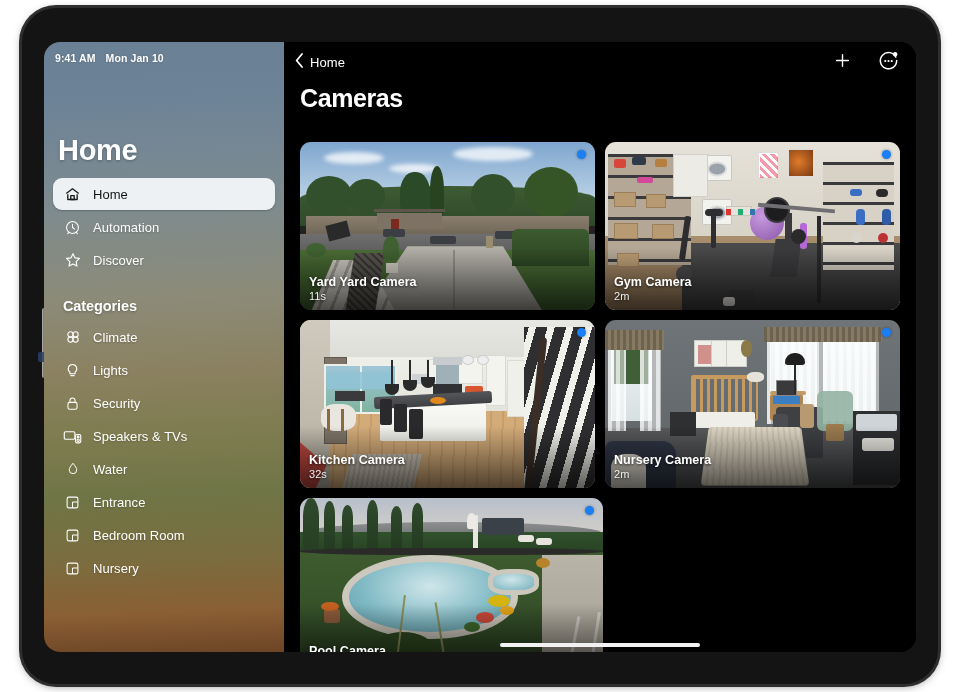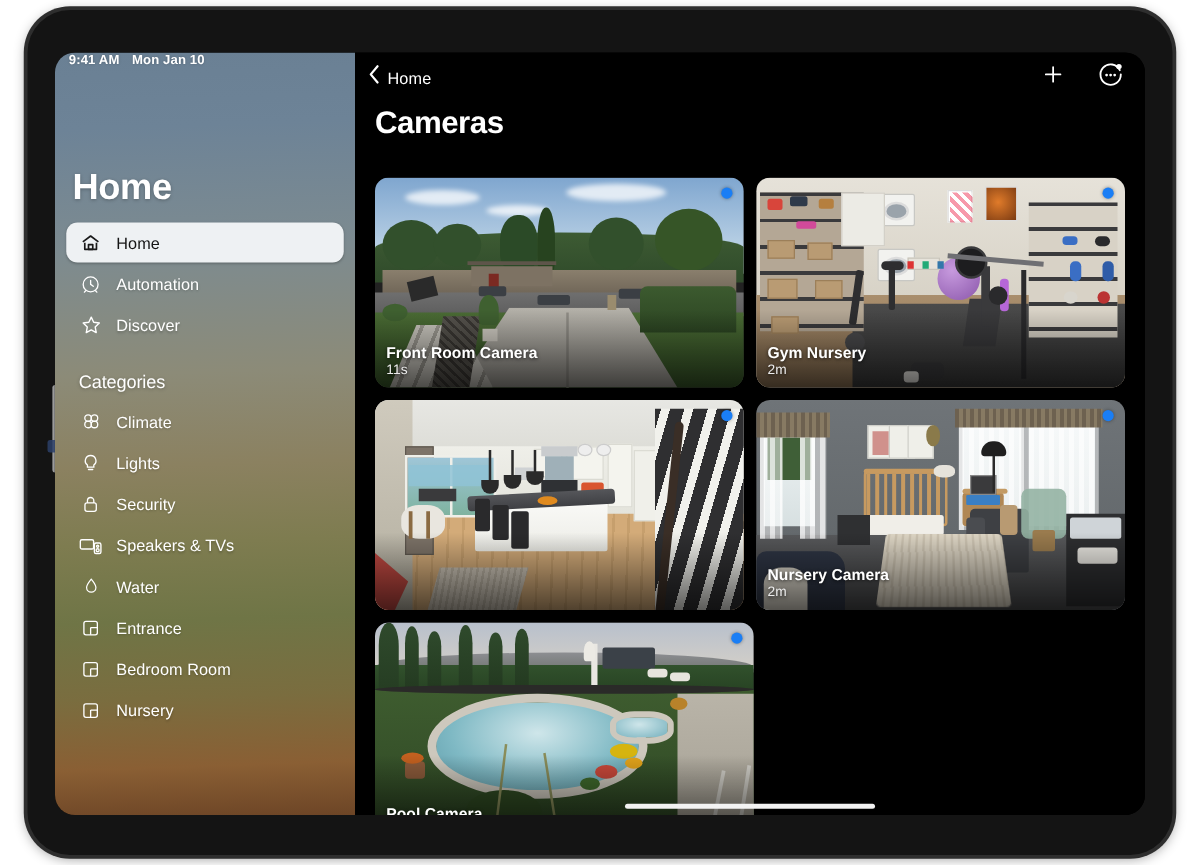--- a/index.html
+++ b/index.html
@@ -43,21 +43,21 @@
       #8b8160 54%,
       #7e7c50 64%,
       #6f7546 74%,
       #7a6d3f 84%,
       #8a5f34 93%,
       #6d4526 100%);
     overflow: hidden;
   }
   .sb-statusbar {
     position: absolute; left: 0; top: 0; width: 240px; height: 22px;
-    display: flex; align-items: flex-start; padding-left: 11px; gap: 10px;
+    display: flex; align-items: flex-end; padding-left: 11px; gap: 10px;
   }
   .sb-time, .sb-date {
     color: #ffffff; font-size: 10.5px; font-weight: bold; letter-spacing: .1px;
     text-shadow: 0 0 2px rgba(0,0,0,.25);
   }
   .sb-title {
     position: absolute; left: 14px; top: 92px;
     color: #fff; font-size: 29px; font-weight: bold; letter-spacing: -.3px;
     text-shadow: 0 1px 3px rgba(0,0,0,.28);
   }
@@ -68,21 +68,21 @@
     border-radius: 9px; gap: 11px;
   }
   .sb-row.selected { background: #eef1f3; box-shadow: 0 1px 2px rgba(0,0,0,.22); }
   .sb-row .ic { width: 19px; height: 19px; display: flex; align-items: center; justify-content: center; flex: 0 0 19px; }
   .sb-row .lbl {
     color: #ffffff; font-size: 13px; letter-spacing: .05px;
     text-shadow: 0 1px 2px rgba(0,0,0,.22); white-space: nowrap;
   }
   .sb-row.selected .lbl { color: #141414; text-shadow: none; font-weight: normal; }
   .sb-head {
-    color: #fff; font-size: 14.5px; font-weight: normal; letter-spacing: -.1px;
+    color: #fff; font-size: 14.5px; font-weight: bold; letter-spacing: -.1px;
     margin: 17px 0 7px 19px; text-shadow: 0 1px 3px rgba(0,0,0,.28);
   }
   .sb-head.first { margin-top: 22px; }
 
   
   .main {
     position: absolute; left: 240px; top: 0; width: 632px; height: 610px;
     background: #000; overflow: hidden;
   }
   .topbar { position: relative; height: 22px; width: 632px; }
@@ -478,21 +478,21 @@
                 <div class="gravel"></div>
                 <div class="hedge"></div>
                 <div class="shrub" style="left:28%;top:56%;width:16px;height:24px;background:#3f6030;border-radius:50% 50% 20% 20%;"></div>
                 <div class="px" style="left:29%;top:72%;width:12px;height:10px;background:#cfcbc2;"></div>
                 <div class="shrub" style="left:2%;top:60%;width:20px;height:14px;"></div>
                 <div class="px" style="left:63%;top:56%;width:7px;height:12px;background:#9a8c6e;"></div>
                 <div class="shade"></div>
               </div>
               <div class="live-dot"></div>
               <div class="meta">
-                <div class="name">Front Room Camera</div>
+                <div class="name">Yard Yard Camera</div>
                 <div class="ago">11s</div>
               </div>
             </div>
 
             <div class="cam">
               <div class="scene">
                 <div class="gym-wall"></div>
                 <div class="gym-floor"></div>
                 <div class="gym-mat"></div>
                 <div class="shelf-l"></div>
@@ -533,21 +533,21 @@
                 <div class="bar" style="left:52%;top:38%;width:26%;height:4px;transform:rotate(5deg);"></div>
                 <div class="px" style="left:66%;top:48%;width:7px;height:26px;background:#b667d8;border-radius:3px;"></div>
                 <div class="px" style="left:63%;top:52%;width:15px;height:15px;background:#2a2a2c;border-radius:50%;"></div>
                 <div class="px" style="left:72%;top:44%;width:4px;height:52%;background:#2a2a2c;"></div>
                 <div class="px" style="left:42%;top:88%;width:26px;height:13px;background:#3a3a3c;border-radius:4px;"></div>
                 <div class="px" style="left:40%;top:92%;width:12px;height:9px;background:#e9e7e2;border-radius:3px;"></div>
                 <div class="shade"></div>
               </div>
               <div class="live-dot"></div>
               <div class="meta">
-                <div class="name">Gym Nursery</div>
+                <div class="name">Gym Camera</div>
                 <div class="ago">2m</div>
               </div>
             </div>
           </div>
 
           <div class="row">
 
             <div class="cam">
               <div class="scene">
                 <div class="k-ceil"></div>
@@ -587,20 +587,24 @@
                 <div class="stairs"></div>
                 <div class="rail"></div>
                 <div class="rug"></div>
                 <div class="px" style="left:7%;top:50%;width:12%;height:16%;background:#e9e6df;border-radius:40%;"></div>
                 <div class="px" style="left:9%;top:53%;width:3px;height:22px;background:#8a6a42;"></div>
                 <div class="px" style="left:14%;top:53%;width:3px;height:22px;background:#8a6a42;"></div>
                 <div class="px" style="left:0;bottom:0;width:9%;height:34%;background:#c0352f;clip-path:polygon(0 20%,100% 60%,60% 100%,0 100%);opacity:.85;"></div>
                 <div class="shade"></div>
               </div>
               <div class="live-dot"></div>
+              <div class="meta">
+                <div class="name">Kitchen Camera</div>
+                <div class="ago">32s</div>
+              </div>
             </div>
 
             <div class="cam">
               <div class="scene">
                 <div class="n-wall"></div>
                 <div class="n-floor"></div>
                 <div class="n-win" style="left:2%;top:16%;width:14%;height:44%;"></div>
                 <div class="px" style="left:3%;top:18%;width:12%;height:20%;background:#3f5f37;"></div>
                 <div class="n-sheer" style="left:1%;top:14%;width:6%;height:52%;"></div>
                 <div class="n-sheer" style="left:12%;top:14%;width:7%;height:52%;"></div>

